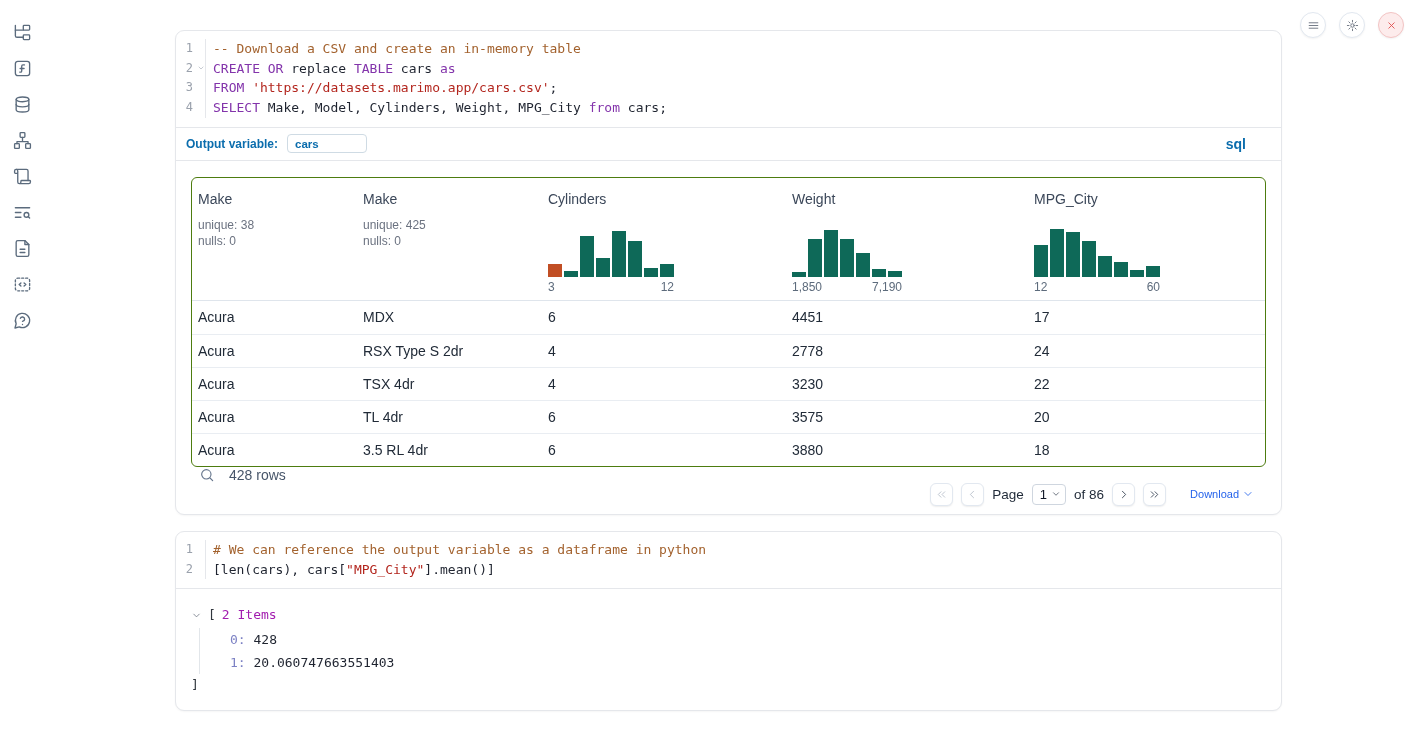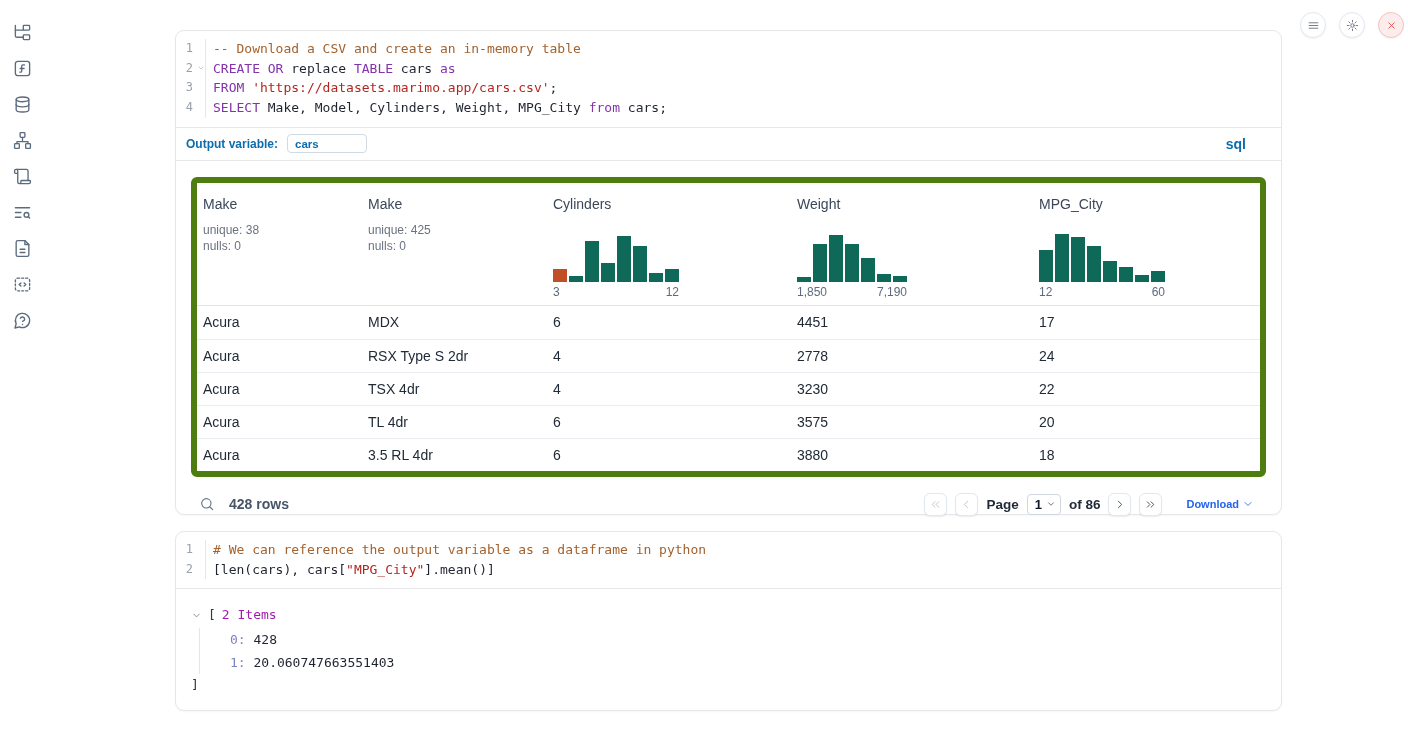--- a/index.html
+++ b/index.html
@@ -61,35 +61,35 @@
   .outvar-label { font-size: 12px; font-weight: bold; color: #0b6dad; }
   .outvar-input {
     margin-left: 9px; width: 80px; height: 19px; border: 1px solid #cfdbe4; border-radius: 4px;
     font-family: "Liberation Sans", sans-serif; font-size: 11.5px; font-weight: bold;
     color: #0b6dad; padding: 0 7px; outline: none;
   }
   .lang-badge { margin-left: auto; margin-right: 25px; font-size: 14px; font-weight: bold; color: #0b6dad; }
 
   
   .output-area { padding: 16px 15px 0; }
-  .table-card { border: 6px solid #4d7c0f; border-radius: 6px; overflow: hidden; background: #fff; }
+  .table-card { border: 1px solid #4d7c0f; border-radius: 6px; overflow: hidden; background: #fff; }
   .table-header, .tr { display: grid; grid-template-columns: 165px 185px 244px 242px 1fr; }
   .table-header { border-bottom: 1px solid #dfe5ec; }
   .th { height: 122px; padding: 13px 8px 6px 6px; display: flex; flex-direction: column; cursor: pointer; }
   .th-name { font-size: 14px; color: #3b4759; margin-bottom: 10px; }
   .th-stat { font-size: 12px; color: #6b7280; line-height: 16px; }
   .hist { margin-top: auto; }
   .hist-bars { display: flex; align-items: flex-end; gap: 2px; height: 52px; }
   .hist-bar { width: 14px; }
   .hist-labels { display: flex; justify-content: space-between; font-size: 12px; color: #5d6b7c; margin-top: 3px; }
   .tr { height: 33px; align-items: center; border-top: 1px solid #e9edf2; font-size: 14px; color: #212b38; }
   .tr:first-child { border-top: none; }
   .td { padding-left: 6px; overflow: hidden; white-space: nowrap; }
 
-  .table-footer { height: 55px; display: flex; align-items: center; padding: 0 12px 0 8px; font-weight: bold; }
+  .table-footer { height: 55px; display: flex; padding: 0 12px 0 8px; }
   .search-ic { width: 16px; height: 16px; color: #64748b; cursor: pointer; }
   .rows-label { margin-left: 14px; font-size: 14px; color: #475569; }
   .pager { margin-left: auto; display: flex; align-items: center; gap: 8px; }
   .pager-btn {
     width: 23px; height: 23px; border: 1px solid #e2e8f0; border-radius: 6px; background: #fff;
     box-shadow: 0 1px 1.5px rgba(0,0,0,.07); color: #3f4a5a; cursor: pointer;
     display: inline-flex; align-items: center; justify-content: center;
   }
   .pager-btn svg { width: 13px; height: 13px; }
   .pager-btn.disabled { color: #b9c1cc; }

